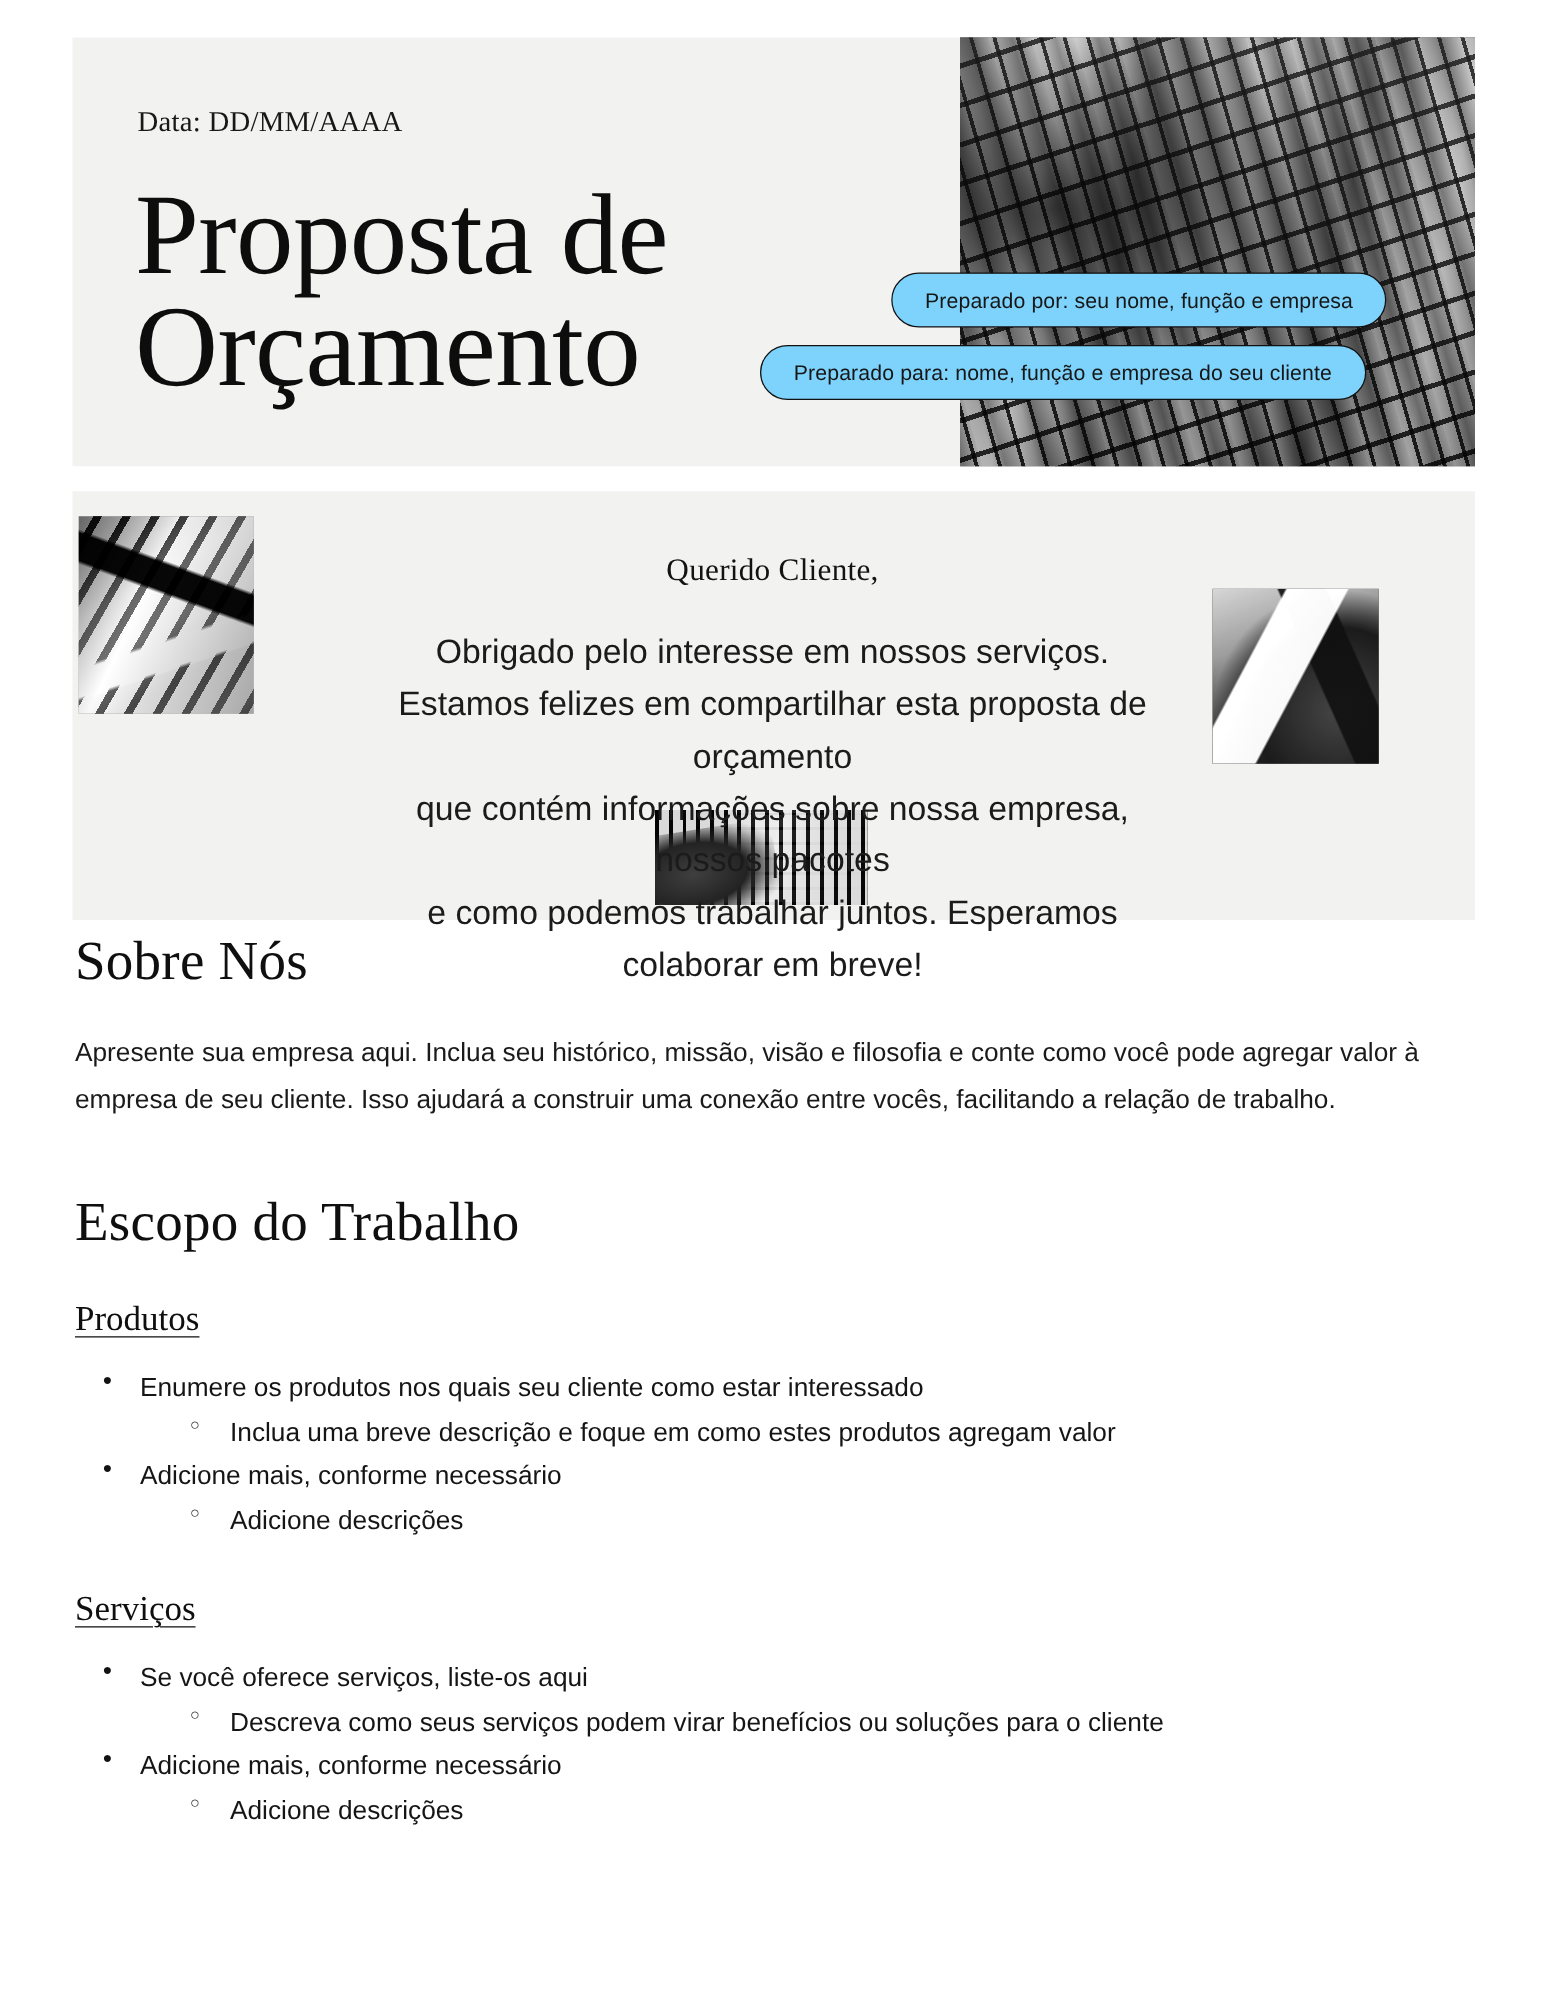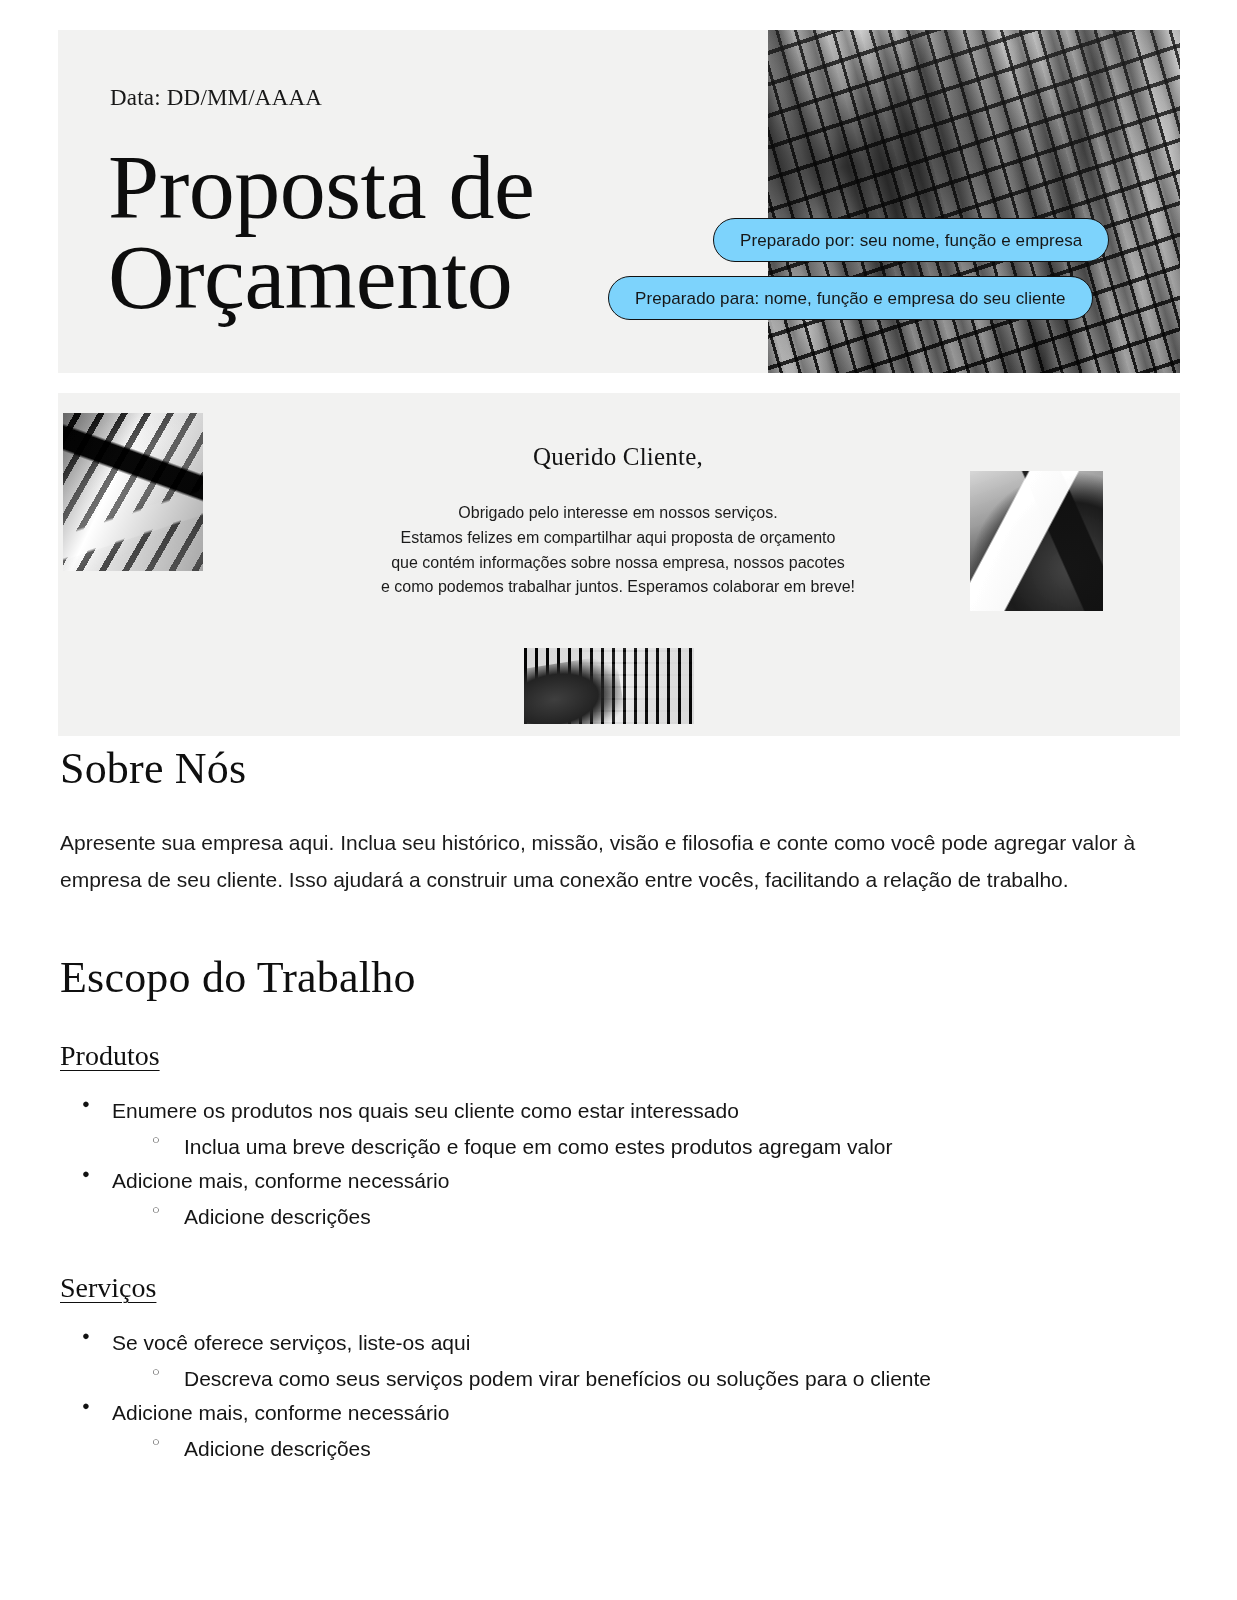--- a/index.html
+++ b/index.html
@@ -150,21 +150,21 @@
 
   .letter-greeting {
     font-family: "Liberation Serif", "DejaVu Serif", serif;
     font-size: 25px;
     color: #131313;
     letter-spacing: 0.2px;
   }
 
   .letter-body {
     margin-top: 30px;
-    font-size: 16px;
+    font-size: 27px;
     line-height: 1.55;
     color: #1b1b1b;
   }
   .letter-body span { display: block; }
 
   
   .photo {
     position: absolute;
     overflow: hidden;
     background: #555;
@@ -341,21 +341,21 @@
 
   <div class="photo photo-keys">
     <div class="keys-art"></div>
     <div class="keys-hand"></div>
   </div>
 
   <div class="letter-copy">
     <div class="letter-greeting">Querido Cliente,</div>
     <div class="letter-body">
       <span>Obrigado pelo interesse em nossos serviços.</span>
-      <span>Estamos felizes em compartilhar aqui proposta de orçamento</span>
+      <span>Estamos felizes em compartilhar esta proposta de orçamento</span>
       <span>que contém informações sobre nossa empresa, nossos pacotes</span>
       <span>e como podemos trabalhar juntos. Esperamos colaborar em breve!</span>
     </div>
   </div>
 </div>
 
 <div class="content">
 
   <h2 class="h-section">Sobre Nós</h2>
 

